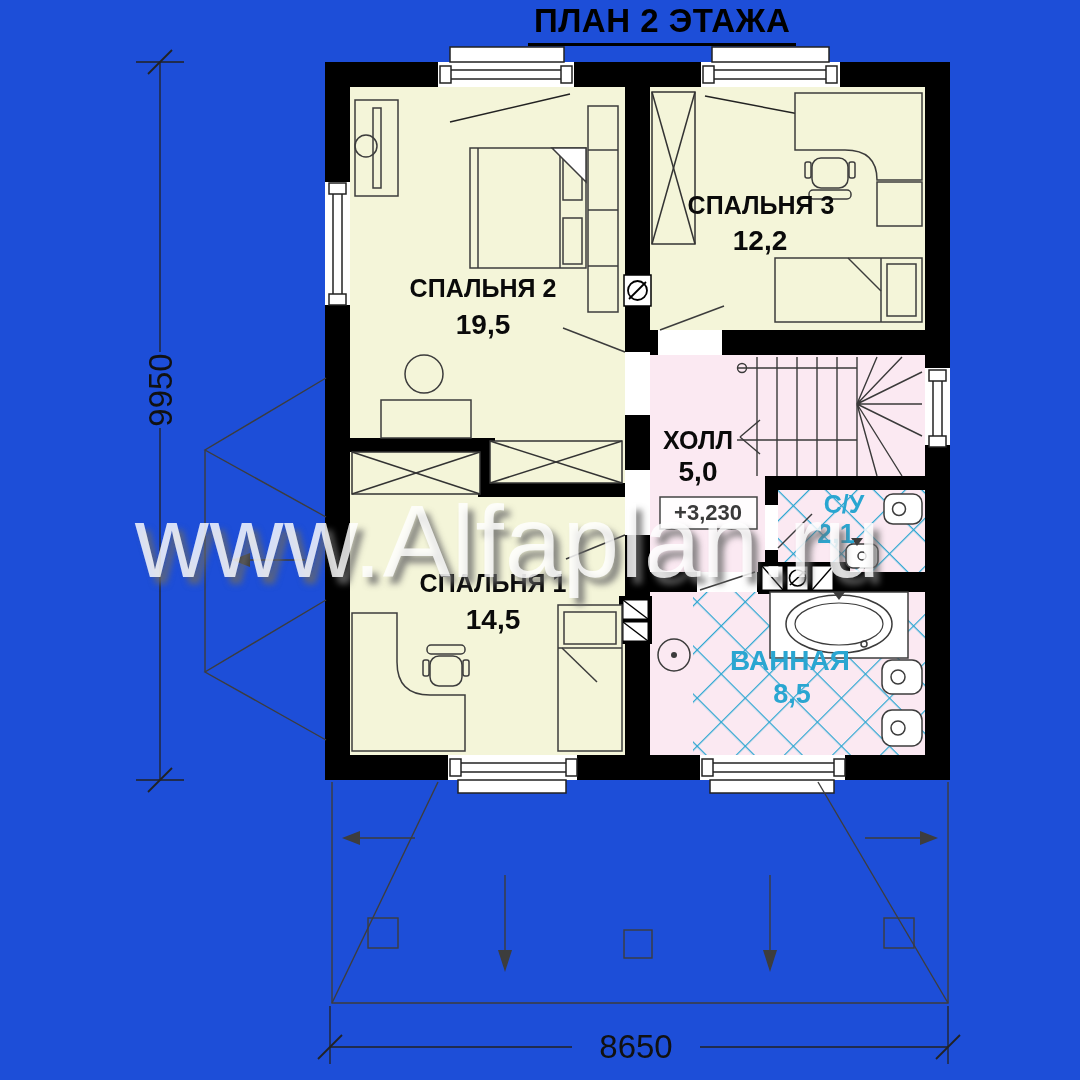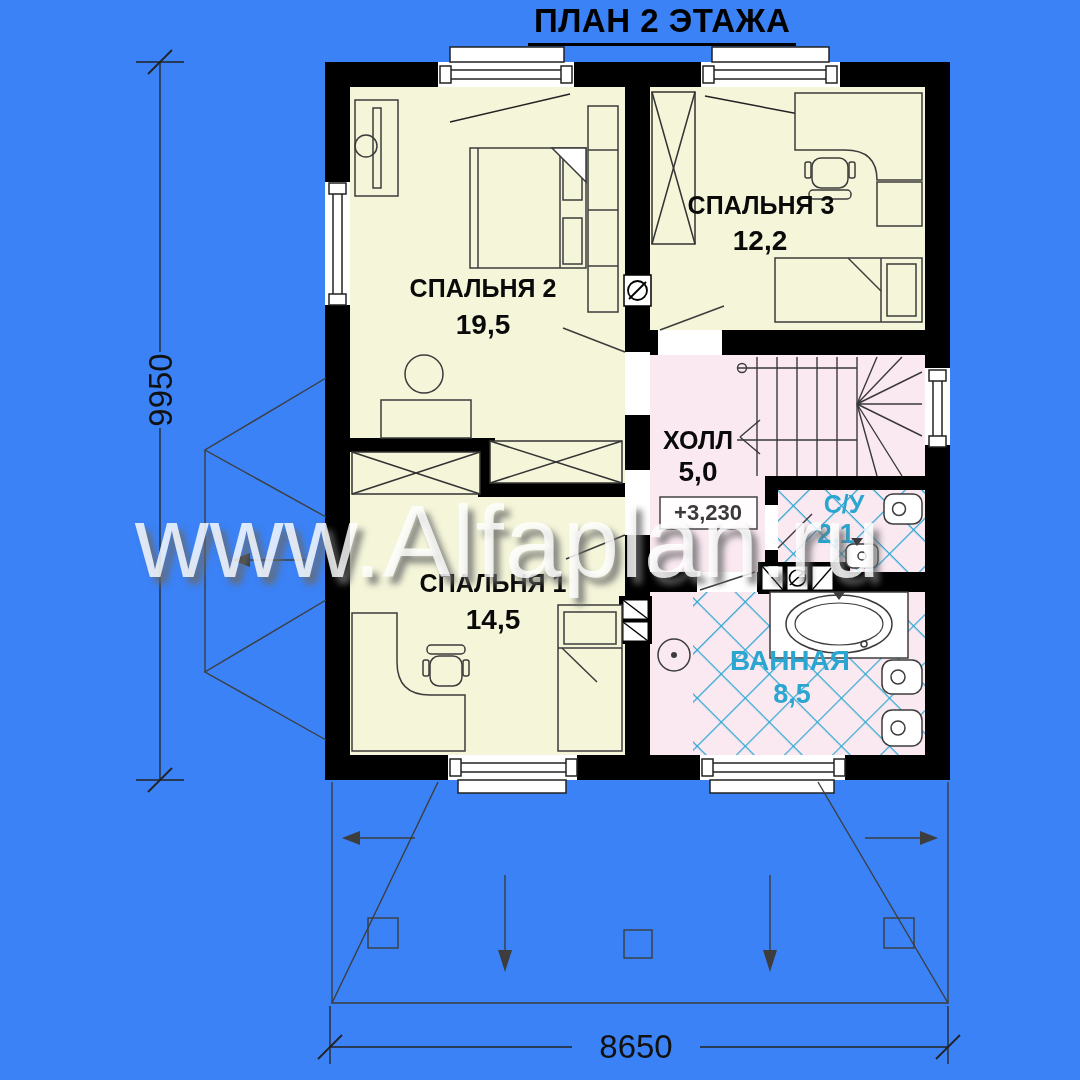--- a/index.html
+++ b/index.html
@@ -1,16 +1,16 @@
 <!DOCTYPE html>
 <html><head>
 <meta charset="utf-8">
 <style>
   html,body{margin:0;padding:0;background:#fff;}
-  .canvas{position:relative;width:1080px;height:1080px;background:#3b82f6;overflow:hidden;
+  .canvas{position:relative;width:1080px;height:1080px;background:#1d4ed8;overflow:hidden;
           font-family:"Liberation Sans",sans-serif;}
   .plan-title{position:absolute;left:528px;top:2px;font-size:33px;font-weight:bold;color:#000;
               letter-spacing:.5px;border-bottom:3px solid #000;padding:0 6px 3px 6px;white-space:nowrap;}
   .watermark{position:absolute;left:118px;top:484px;font-size:102px;font-weight:normal;letter-spacing:1px;
              color:rgba(255,255,255,0.82);text-shadow:6px 7px 6px rgba(105,105,105,0.8);
              white-space:nowrap;pointer-events:none;z-index:5;margin-left:17px;}
   svg text{font-family:"Liberation Sans",sans-serif;}
   .room-name{font-size:25px;font-weight:bold;fill:#0a0a0a;}
   .room-area{font-size:28px;font-weight:bold;fill:#0a0a0a;}
   .wet-name{font-size:25px;font-weight:bold;fill:#2AA6D1;}

